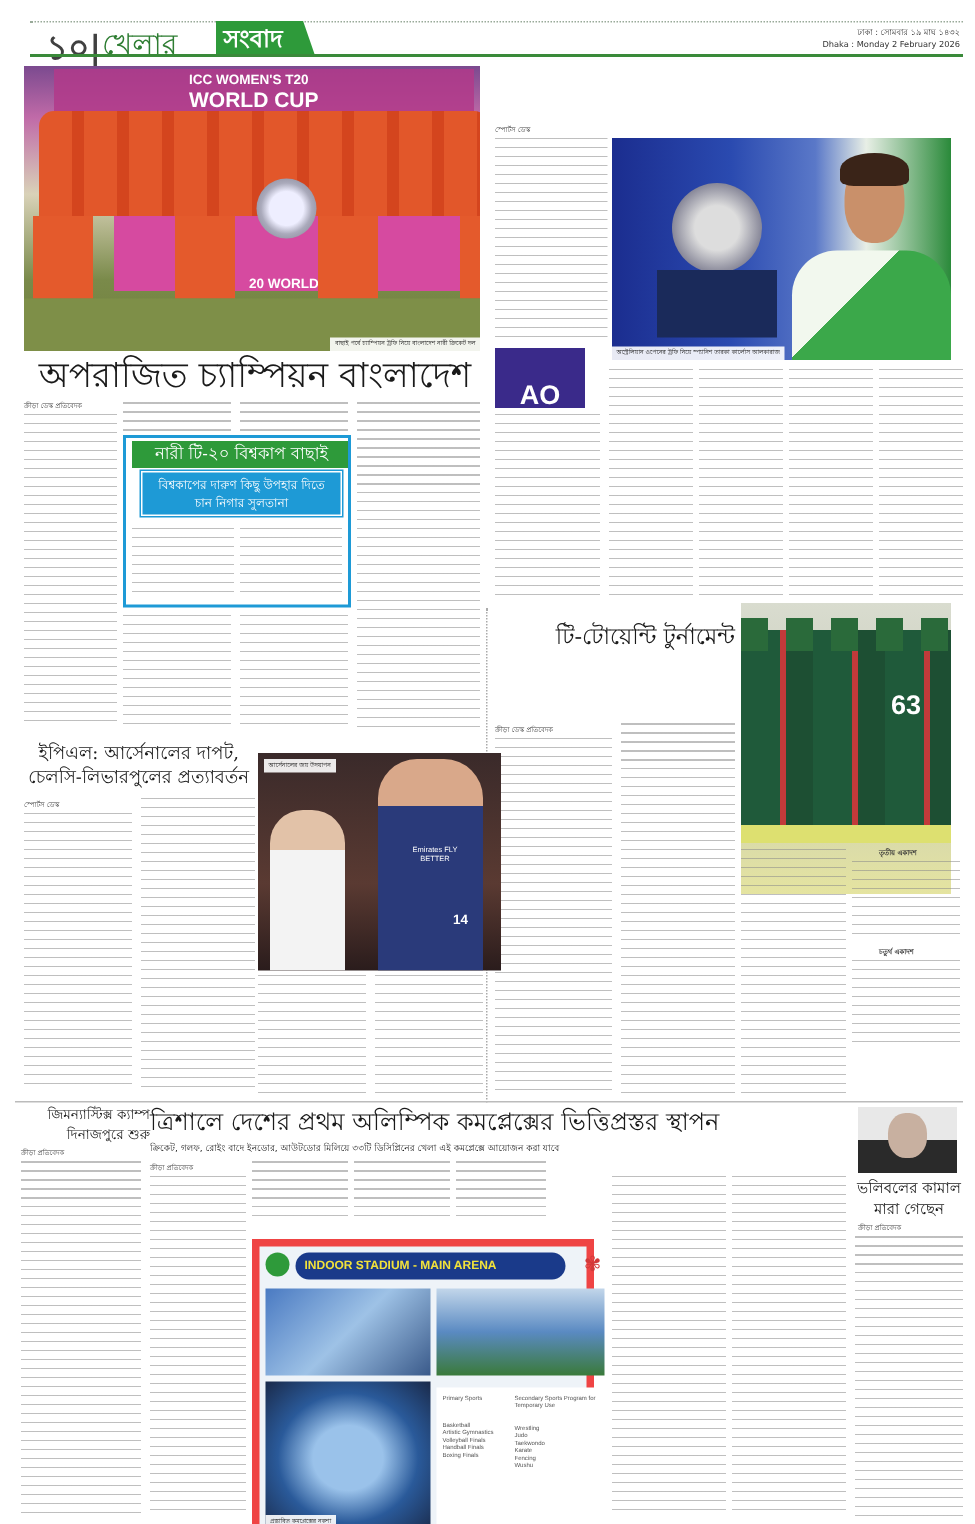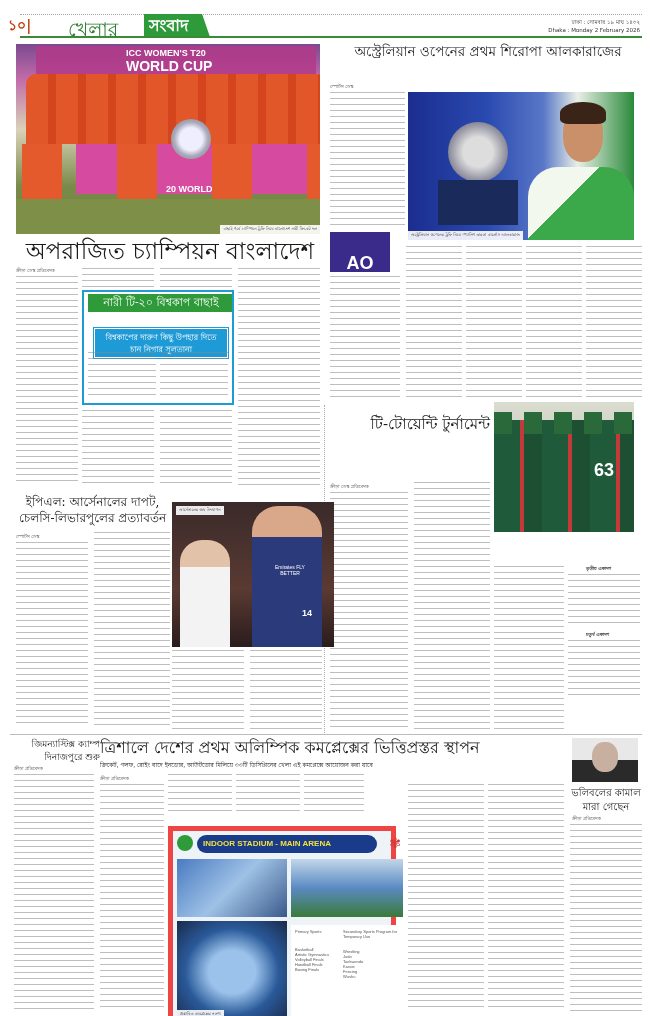--- a/index.html
+++ b/index.html
@@ -1,20 +1,20 @@
 <!DOCTYPE html>
 <html><head>
 <meta charset="utf-8">
 <style>
 *{box-sizing:border-box;margin:0;padding:0}
 body{width:650px;height:1016px;background:#fff;font-family:"DejaVu Sans",sans-serif;color:#222;position:relative;overflow:hidden}
 .abs{position:absolute}
 .masthead-rule{left:20px;right:8px;top:14px;border-top:1px dotted #9a9;height:0}
 .masthead-bottom{left:20px;right:8px;top:36px;height:2px;background:#3a8a3a}
-.page-no{left:8px;top:14px;font-size:14px;font-weight:bold;color:#c2410c;font-family:"DejaVu Serif",serif}
+.page-no{left:31px;top:14px;font-size:22px;font-weight:bold;color:#404040;font-family:"DejaVu Serif",serif}
 .sec-title{left:68px;top:15px;font-size:19px;color:#2e7d32;font-family:"DejaVu Serif",serif}
 .sec-badge{left:144px;top:14px;height:23px;width:66px;background:#2e9a3a;color:#fff;font-size:16px;font-weight:bold;padding:0 5px;clip-path:polygon(0 0,88% 0,100% 100%,0 100%);font-family:"DejaVu Serif",serif;line-height:23px}
 .dateline{right:10px;top:18px;font-size:5.5px;text-align:right;color:#333;line-height:8px}
 .photo{overflow:hidden}
 .caption{font-size:4px;background:rgba(255,255,255,.9);color:#222;padding:1px 3px}
 .headline{font-family:"DejaVu Serif",serif;color:#1a1a1a}
 .byline{font-size:4.5px;color:#444}
 .body-text{font-size:4.2px;line-height:6px;color:#444;text-align:justify;overflow:hidden}
 .lines{background:repeating-linear-gradient(to bottom,#8a8a8a 0 1px,transparent 1px 6px);opacity:.55}
 .col-rule{border-left:1px dotted #aaa}
@@ -44,21 +44,20 @@
   <div class="abs" style="left:60px;top:100px;width:240px;height:50px;background:#d64aa0"></div>
   <div class="abs" style="left:150px;top:140px;color:#fff;font-weight:bold;font-size:9px;font-family:'Liberation Sans',sans-serif">20 WORLD CUP</div>
   <div class="abs" style="left:10px;top:30px;width:300px;height:70px;background:repeating-linear-gradient(90deg,#e2572a 0 22px,#d4451e 22px 30px);border-radius:10px 10px 0 0"></div>
   <div class="abs" style="left:6px;top:100px;width:300px;height:55px;background:repeating-linear-gradient(90deg,#e45a2c 0 40px,transparent 40px 95px)"></div>
   <div class="abs" style="left:155px;top:75px;width:40px;height:40px;border-radius:50%;background:radial-gradient(circle,#eef 0 40%,#aab 60%,#778 100%)"></div>
   <div class="abs" style="left:0;top:155px;width:304px;height:35px;background:#7e8f48"></div>
   <div class="abs caption" style="right:0;bottom:0">বাছাই পর্বে চ্যাম্পিয়ন ট্রফি নিয়ে বাংলাদেশ নারী ক্রিকেট দল</div>
 </div>
 
 <div class="abs headline" style="left:330px;top:43px;width:316px;font-size:13.5px;line-height:17px;text-align:center">
-  <div>অস্ট্রেলিয়ান ওপেনের প্রথম শিরোপা আলকারাজের</div>
 </div>
 <div class="abs byline" style="left:330px;top:84px">স্পোর্টস ডেস্ক</div>
 <div class="abs body-text lines" style="left:330px;top:92px;width:75px;height:135px"></div>
 
 <div class="abs photo" style="left:408px;top:92px;width:226px;height:148px;background:linear-gradient(90deg,#1b2d8f 0%,#2a4ab0 35%,#5a78c8 60%,#e8efe6 75%,#2a8a3a 100%)">
   <div class="abs" style="left:40px;top:30px;width:60px;height:60px;border-radius:50%;background:radial-gradient(circle,#ddd 0 35%,#889 70%,#445 100%)"></div>
   <div class="abs" style="left:30px;top:88px;width:80px;height:45px;background:#1a2a5a"></div>
   <div class="abs" style="left:155px;top:15px;width:40px;height:55px;border-radius:45%;background:#c9906a"></div>
   <div class="abs" style="left:152px;top:10px;width:46px;height:22px;border-radius:50% 50% 20% 20%;background:#3a2418"></div>
   <div class="abs" style="left:120px;top:75px;width:106px;height:73px;background:linear-gradient(135deg,#f2f8ee 0 40%,#3ba84a 40% 100%);border-radius:30px 30px 0 0"></div>
@@ -78,32 +77,32 @@
 <div class="abs body-text lines" style="left:526px;top:246px;width:56px;height:152px"></div>
 <div class="abs body-text lines" style="left:586px;top:246px;width:56px;height:152px"></div>
 
 <div class="abs byline" style="left:16px;top:268px">ক্রীড়া ডেস্ক প্রতিবেদক</div>
 <div class="abs body-text lines" style="left:16px;top:276px;width:62px;height:210px"></div>
 <div class="abs body-text lines" style="left:82px;top:268px;width:72px;height:22px"></div>
 <div class="abs body-text lines" style="left:160px;top:268px;width:72px;height:22px"></div>
 <div class="abs body-text lines" style="left:238px;top:268px;width:82px;height:220px"></div>
 
 <div class="abs green-box" style="left:88px;top:294px;width:146px;height:18px;font-size:11px;line-height:18px">নারী টি-২০ বিশ্বকাপ বাছাই</div>
-<div class="abs blue-box" style="left:94px;top:328px;width:134px;height:30px;font-size:8px;line-height:12px;padding:3px 6px">বিশ্বকাপের দারুণ কিছু উপহার দিতে চান নিগার সুলতানা</div>
+<div class="abs blue-box" style="left:94px;top:314px;width:134px;height:30px;font-size:8px;line-height:12px;padding:3px 6px">বিশ্বকাপের দারুণ কিছু উপহার দিতে চান নিগার সুলতানা</div>
 <div class="abs bordered-box" style="left:82px;top:290px;width:152px;height:115px"></div>
 <div class="abs body-text lines" style="left:88px;top:352px;width:68px;height:48px"></div>
 <div class="abs body-text lines" style="left:160px;top:352px;width:68px;height:48px"></div>
 <div class="abs body-text lines" style="left:82px;top:410px;width:72px;height:76px"></div>
 <div class="abs body-text lines" style="left:160px;top:410px;width:72px;height:76px"></div>
 
 <div class="abs col-rule" style="left:324px;top:405px;height:330px"></div>
 <div class="abs headline" style="left:330px;top:414px;width:160px;font-size:15px;line-height:21px;text-align:right">
   <div>টি-টোয়েন্টি টুর্নামেন্ট</div>
 </div>
-<div class="abs photo" style="left:494px;top:402px;width:140px;height:130px;background:linear-gradient(180deg,#d9dccf 0%,#c7cbb9 50%,#e5e4a0 100%)">
+<div class="abs photo" style="left:494px;top:402px;width:140px;height:194px;background:linear-gradient(180deg,#d9dccf 0%,#c7cbb9 50%,#e5e4a0 100%)">
   <div class="abs" style="left:0;top:18px;width:140px;height:130px;background:repeating-linear-gradient(90deg,#1f5a3a 0 26px,#c23a3a 26px 30px,#1d4f33 30px 48px)"></div>
   <div class="abs" style="left:0;top:10px;width:140px;height:22px;background:repeating-linear-gradient(90deg,#2a6a3a 0 18px,transparent 18px 30px)"></div>
   <div class="abs" style="left:100px;top:58px;color:#fff;font-size:18px;font-weight:bold;font-family:'Liberation Sans',sans-serif">63</div>
   <div class="abs" style="left:0;top:148px;width:140px;height:12px;background:#dde070"></div>
 </div>
 <div class="abs byline" style="left:330px;top:484px">ক্রীড়া ডেস্ক প্রতিবেদক</div>
 <div class="abs body-text lines" style="left:330px;top:492px;width:78px;height:240px"></div>
 <div class="abs body-text lines" style="left:414px;top:482px;width:76px;height:250px"></div>
 <div class="abs body-text lines" style="left:494px;top:566px;width:70px;height:166px"></div>
 <div class="abs" style="left:586px;top:566px;font-size:4.5px;font-weight:bold;color:#333">তৃতীয় একাদশ</div>

